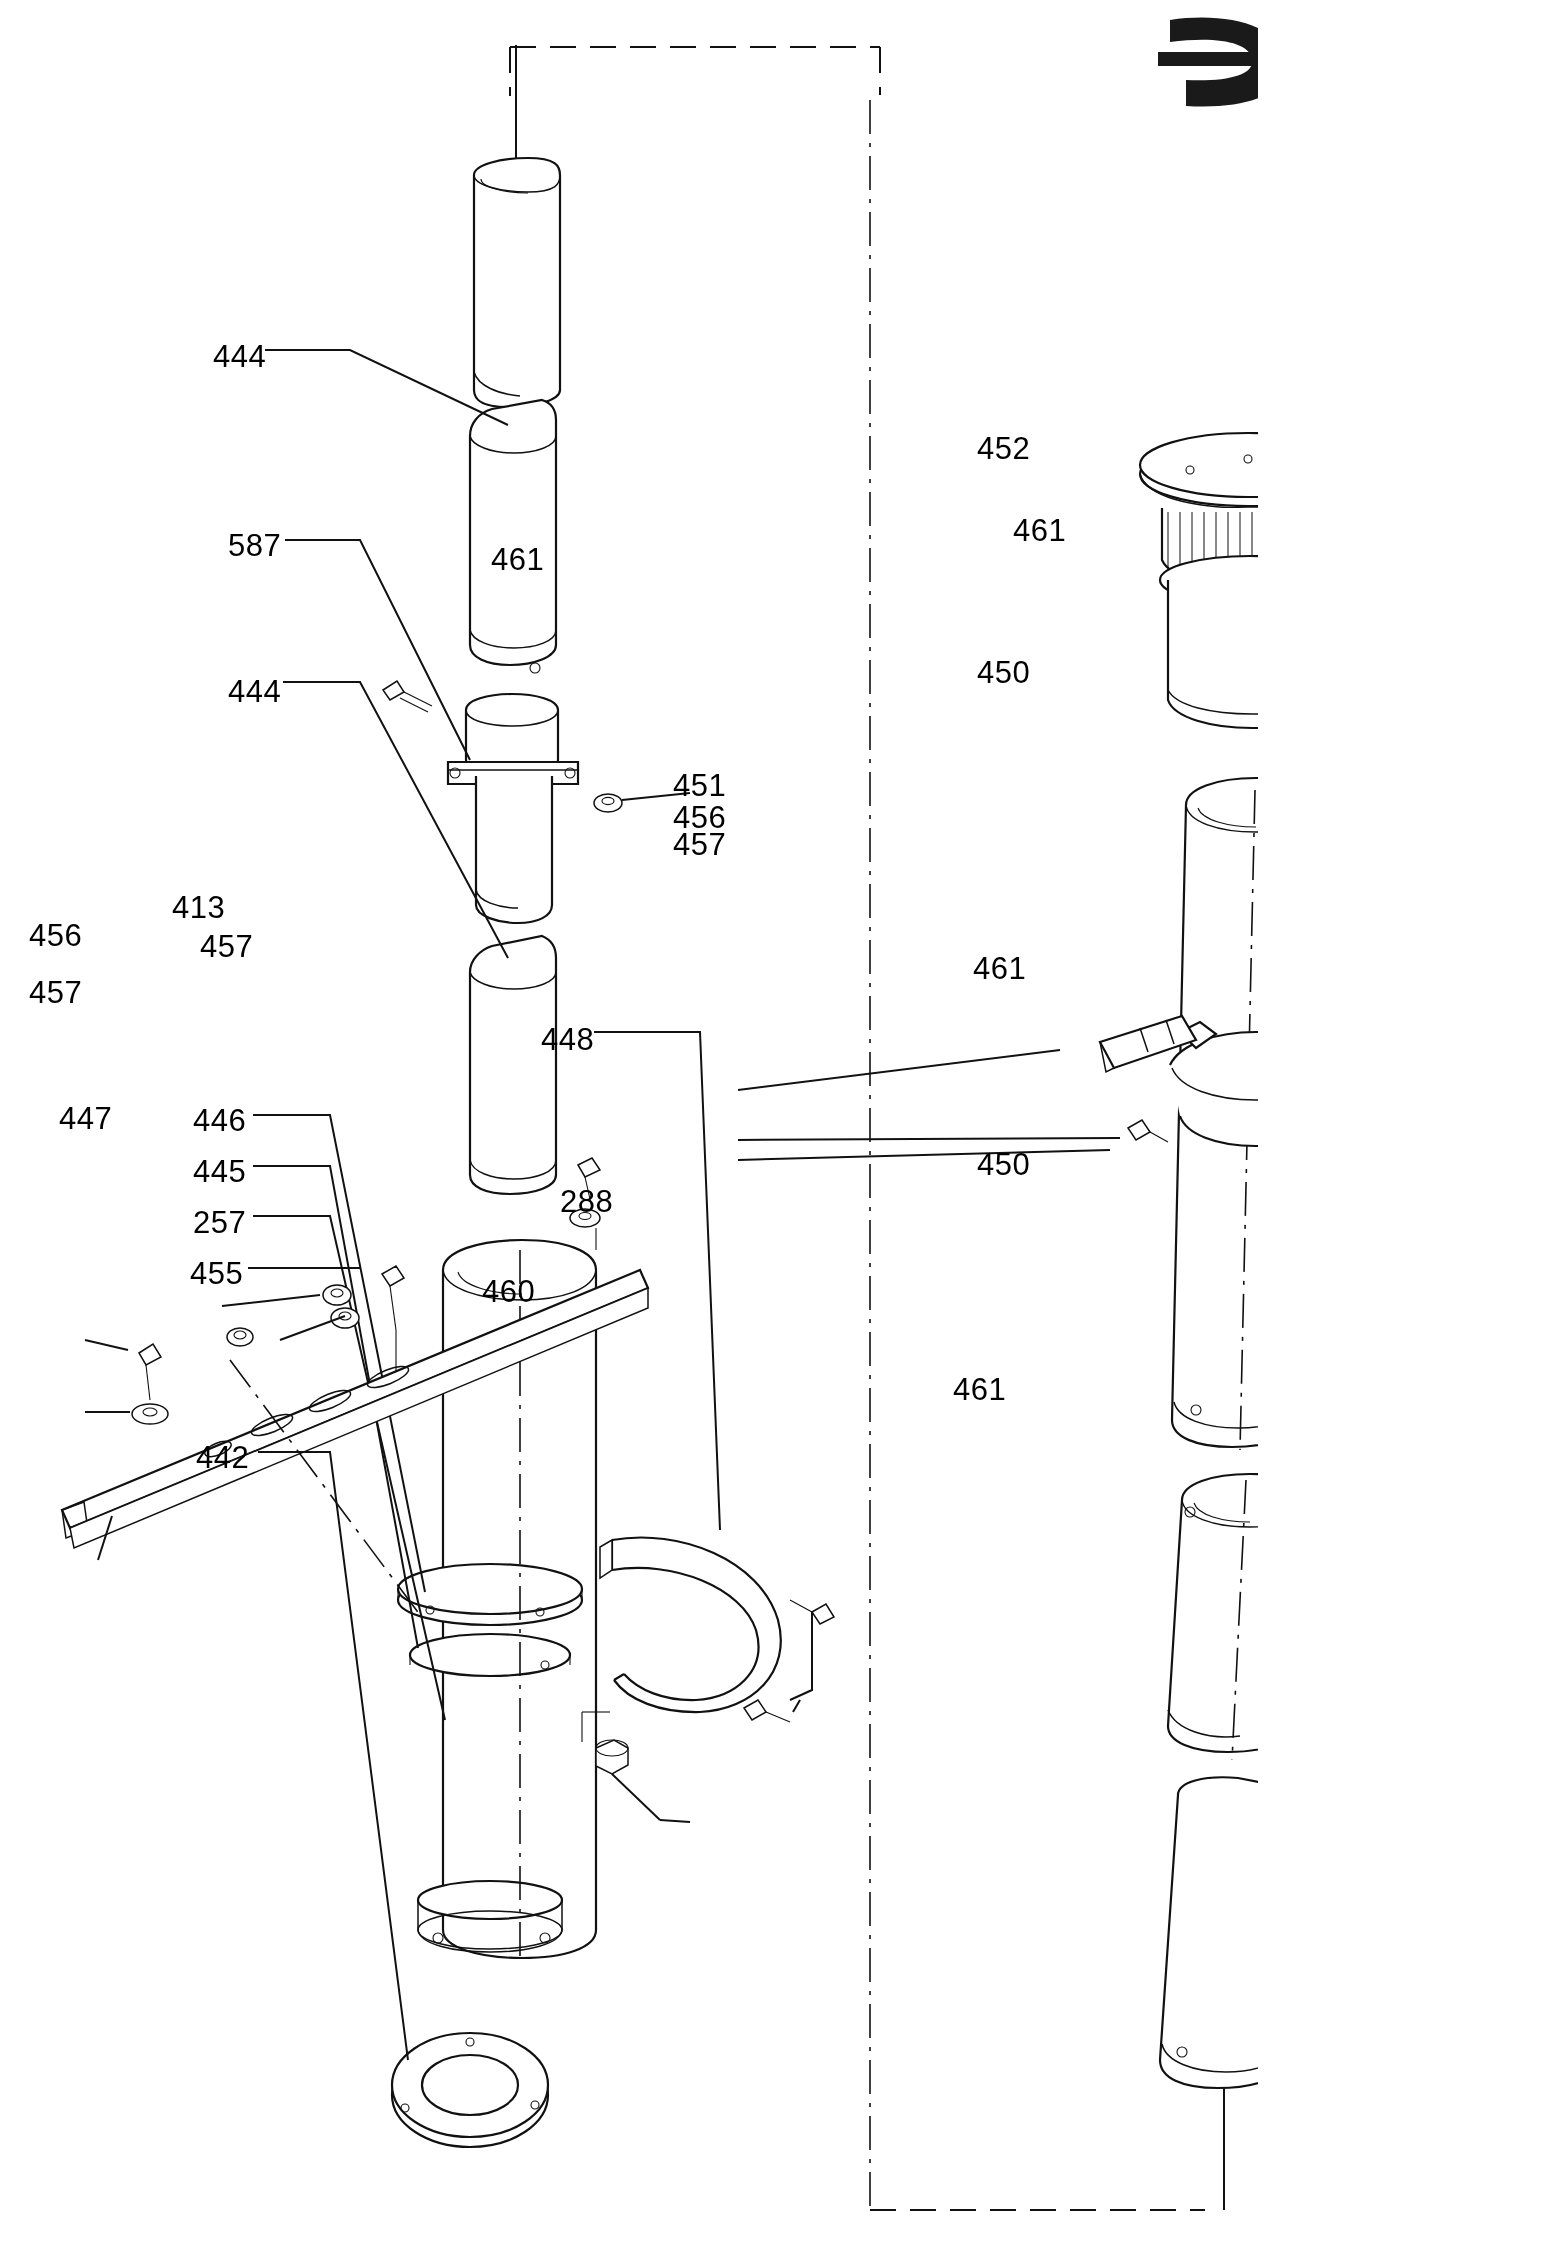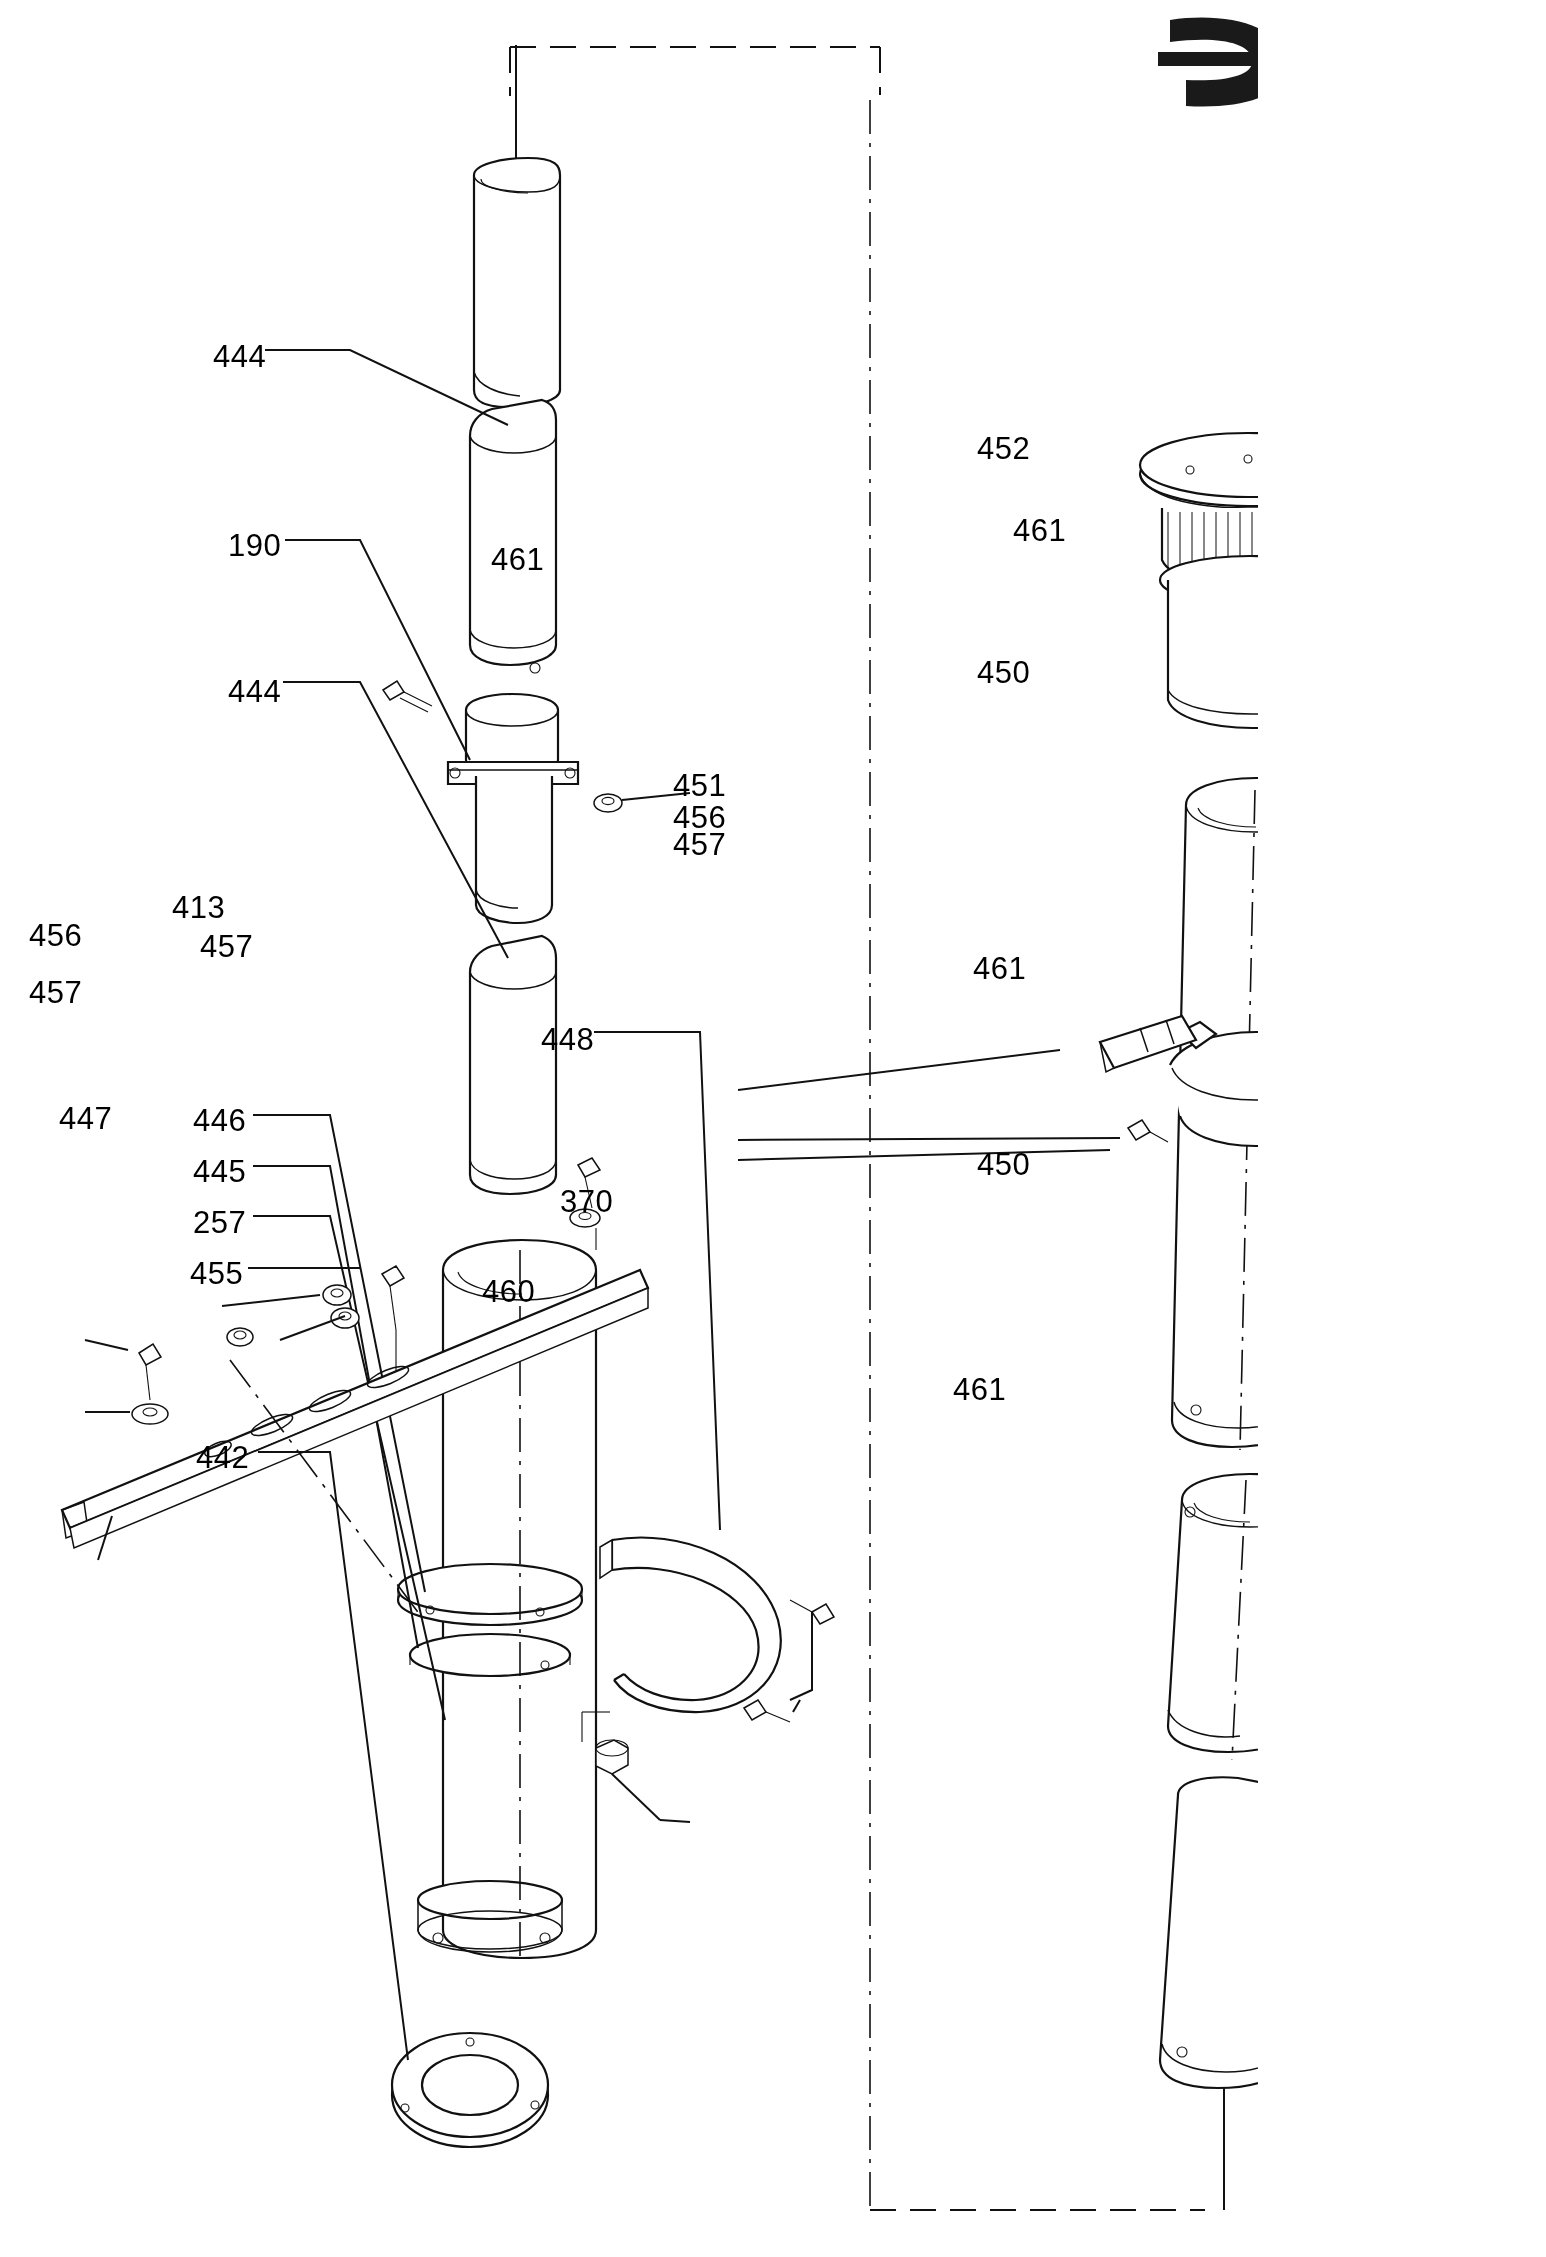--- a/index.html
+++ b/index.html
@@ -342,32 +342,32 @@
       <path d="M 12 6 C 66 -2 120 10 128 44 C 136 78 92 96 28 92 L 28 66 C 72 68 98 60 94 44 C 90 28 58 22 12 28 Z" fill="#1a1a1a"></path>
       <path d="M 0 38 L 96 38 L 96 52 L 0 52 Z" fill="#1a1a1a"></path>
     </g>
   </svg>
 
   <div class="logo-wrap">
     <div class="logo-text">DHS</div>
   </div>
 
   <div class="callout" style="left:213px; top:339px;">444</div>
-  <div class="callout" style="left:228px; top:528px;">190</div>
+  <div class="callout" style="left:228px; top:528px;">587</div>
   <div class="callout" style="left:491px; top:542px;">461</div>
   <div class="callout" style="left:228px; top:674px;">444</div>
   <div class="callout" style="left:172px; top:890px;">413</div>
   <div class="callout" style="left:29px; top:918px;">456</div>
   <div class="callout" style="left:200px; top:929px;">457</div>
   <div class="callout" style="left:29px; top:975px;">457</div>
   <div class="callout" style="left:541px; top:1022px;">448</div>
   <div class="callout" style="left:59px; top:1101px;">447</div>
   <div class="callout" style="left:193px; top:1103px;">446</div>
   <div class="callout" style="left:193px; top:1154px;">445</div>
-  <div class="callout" style="left:560px; top:1184px;">370</div>
+  <div class="callout" style="left:560px; top:1184px;">288</div>
   <div class="callout" style="left:193px; top:1205px;">257</div>
   <div class="callout" style="left:190px; top:1256px;">455</div>
   <div class="callout" style="left:482px; top:1274px;">460</div>
   <div class="callout" style="left:196px; top:1440px;">442</div>
   <div class="callout" style="left:977px; top:431px;">452</div>
   <div class="callout" style="left:1013px; top:513px;">461</div>
   <div class="callout" style="left:977px; top:655px;">450</div>
   <div class="callout" style="left:673px; top:768px;">451</div>
   <div class="callout" style="left:673px; top:800px;">456</div>
   <div class="callout" style="left:673px; top:827px;">457</div>

